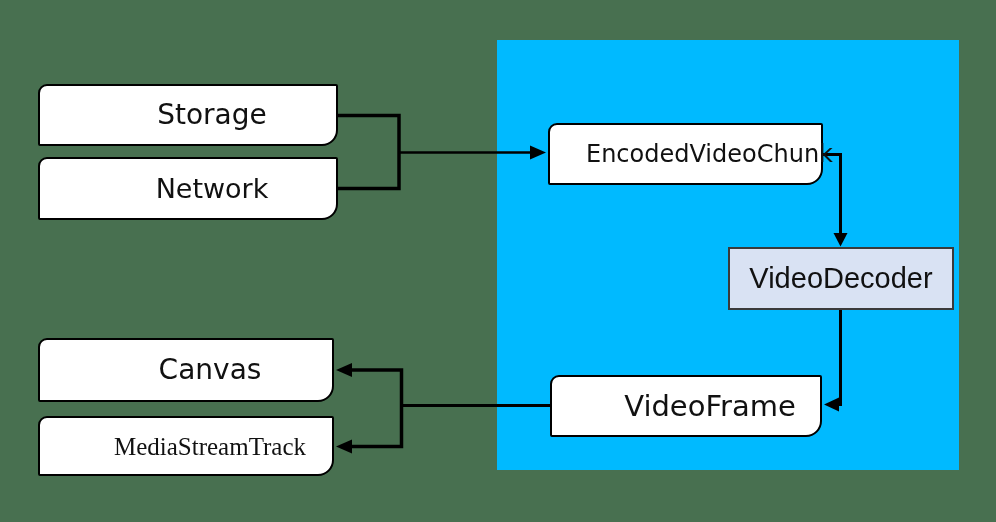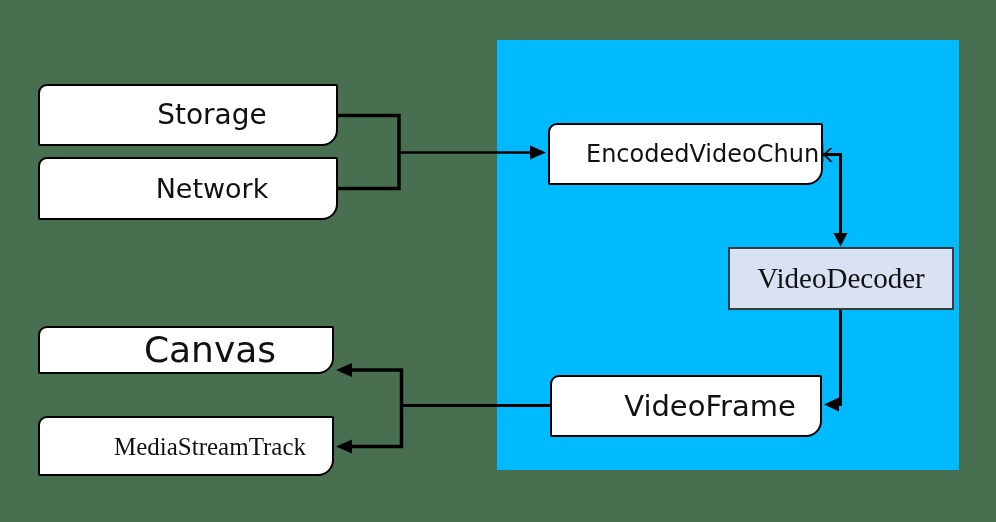--- a/index.html
+++ b/index.html
@@ -59,26 +59,26 @@
   }
   .node.rounded {
     background: var(--node-fill);
     border: 2px solid var(--node-border);
     border-radius: 9px 2px 16px 2px;
     padding-left: 48px;
   }
   .node.decoder {
     background: var(--decoder-fill);
     border: 2px solid var(--decoder-border);
-    font-family: Liberation Serif, serif;
+    font-family: Liberation Sans, sans-serif;
   }
 
   .node-storage            { left: 38px;  top: 84px;  width: 300px; height: 62px; font-size: 28px; }
   .node-network            { left: 38px;  top: 157px; width: 300px; height: 63px; font-size: 27px; }
-  .node-canvas             { left: 38px;  top: 326px; width: 296px; height: 48px; font-size: 36px; }
+  .node-canvas             { left: 38px;  top: 338px; width: 296px; height: 64px; font-size: 28px; }
   .node-media-stream-track { left: 38px;  top: 416px; width: 296px; height: 60px; font-size: 25px; font-family: Liberation Serif, serif; }
   .node-encoded-video-chunk{ left: 548px; top: 123px; width: 275px; height: 62px; font-size: 24px; }
   .node-video-decoder      { left: 728px; top: 247px; width: 226px; height: 63px; font-size: 29px; }
   .node-video-frame        { left: 550px; top: 375px; width: 272px; height: 62px; font-size: 29px; }
 </style>
 </head>
 <body>
 
 <div class="diagram">
 

